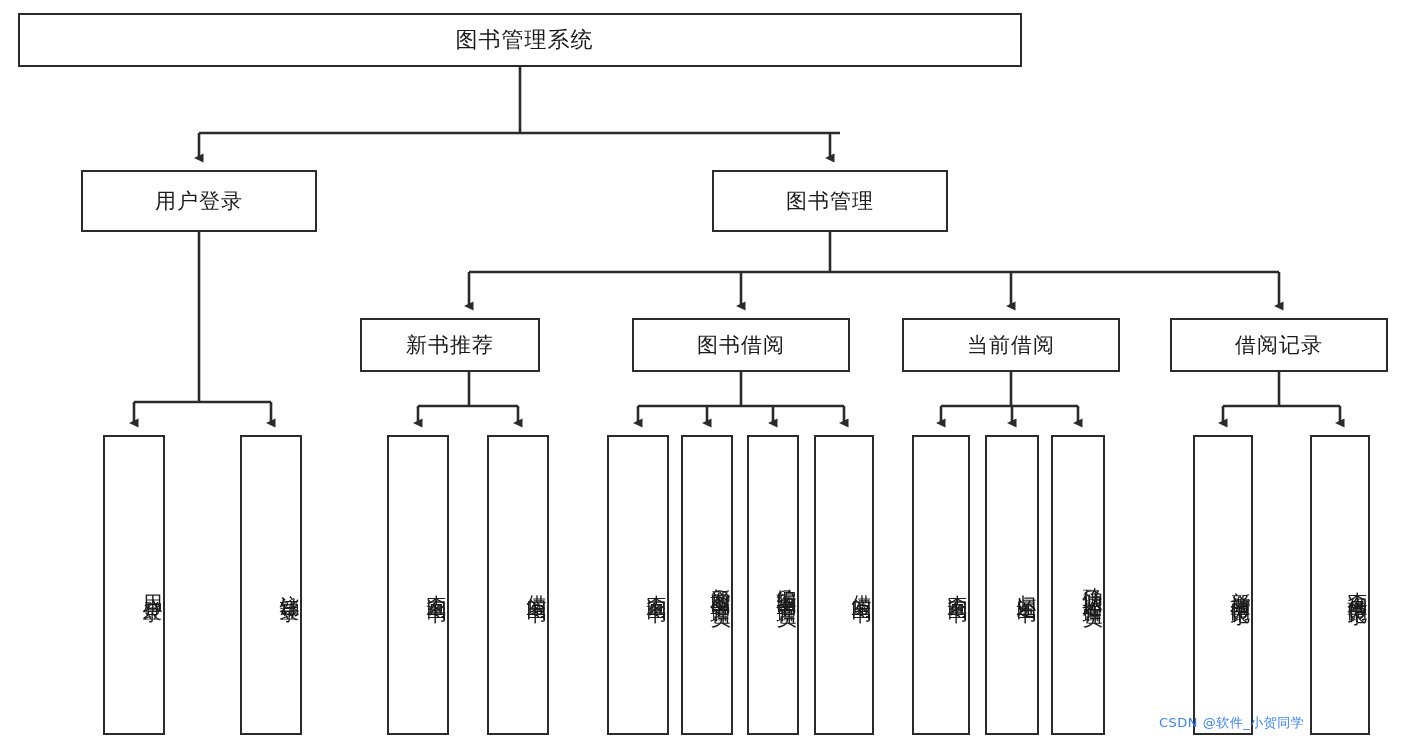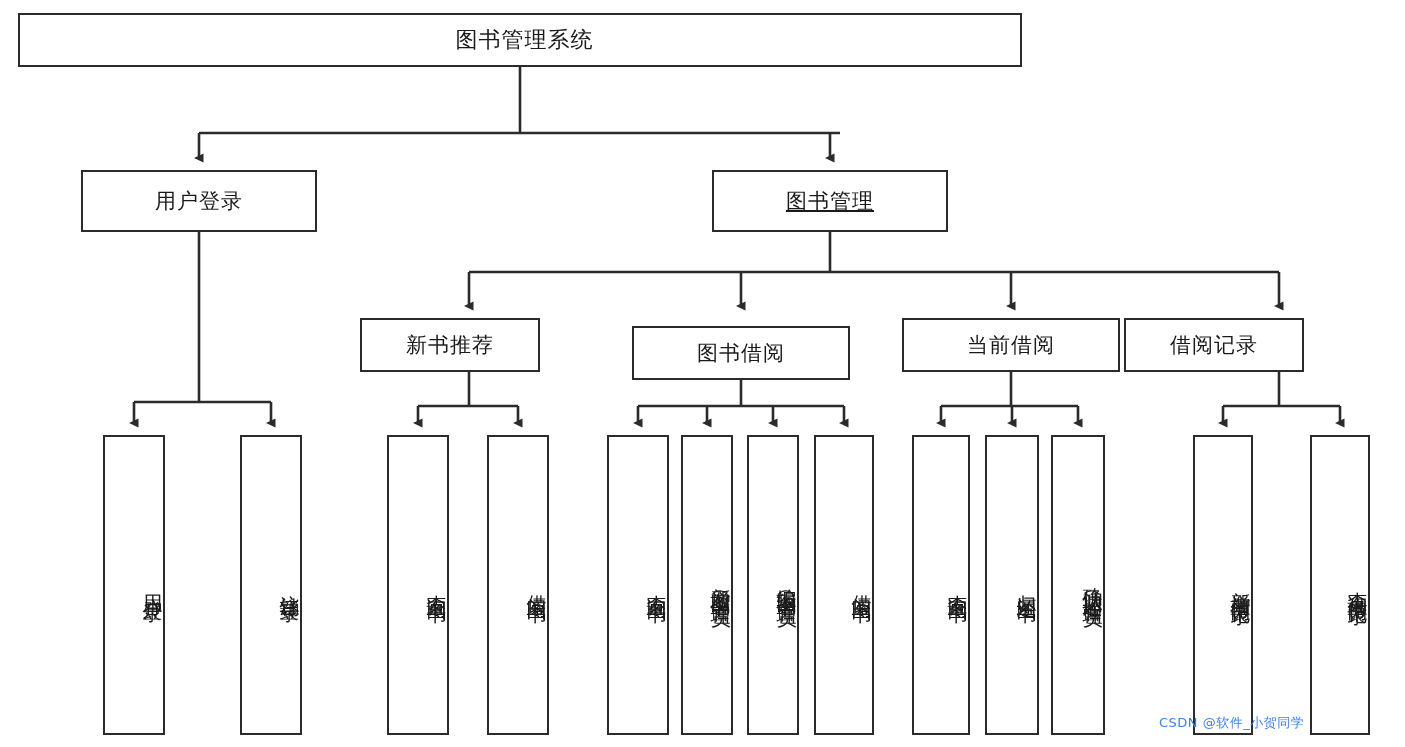--- a/index.html
+++ b/index.html
@@ -125,34 +125,34 @@
     </g>
   </svg>
 
   <div class="node horiz root" style="left:18px; top:13px; width:1004px; height:54px;">
     <span>图书管理系统</span>
   </div>
 
   <div class="node horiz" style="left:81px; top:170px; width:236px; height:62px;">
     <span>用户登录</span>
   </div>
-  <div class="node horiz" style="left:712px; top:170px; width:236px; height:62px;text-decoration:underline;">
+  <div class="node horiz" style="left:712px; top:170px; width:236px; height:62px;">
     <span>图书管理</span>
   </div>
 
   <div class="node horiz" style="left:360px; top:318px; width:180px; height:54px;">
     <span>新书推荐</span>
   </div>
-  <div class="node horiz" style="left:632px; top:318px; width:218px; height:54px;margin-top:8px;">
+  <div class="node horiz" style="left:632px; top:318px; width:218px; height:54px;">
     <span>图书借阅</span>
   </div>
   <div class="node horiz" style="left:902px; top:318px; width:218px; height:54px;align-items:center;">
     <span>当前借阅</span>
   </div>
-  <div class="node horiz" style="left:1124px; top:318px; width:180px; height:54px;">
+  <div class="node horiz" style="left:1170px; top:318px; width:218px; height:54px;">
     <span>借阅记录</span>
   </div>
 
   <div class="node vert" style="left:103px; top:435px; width:62px; height:300px;">
     <span class="vlabel">用户登录</span>
   </div>
   <div class="node vert" style="left:240px; top:435px; width:62px; height:300px;">
     <span class="vlabel">注销登录</span>
   </div>
 

